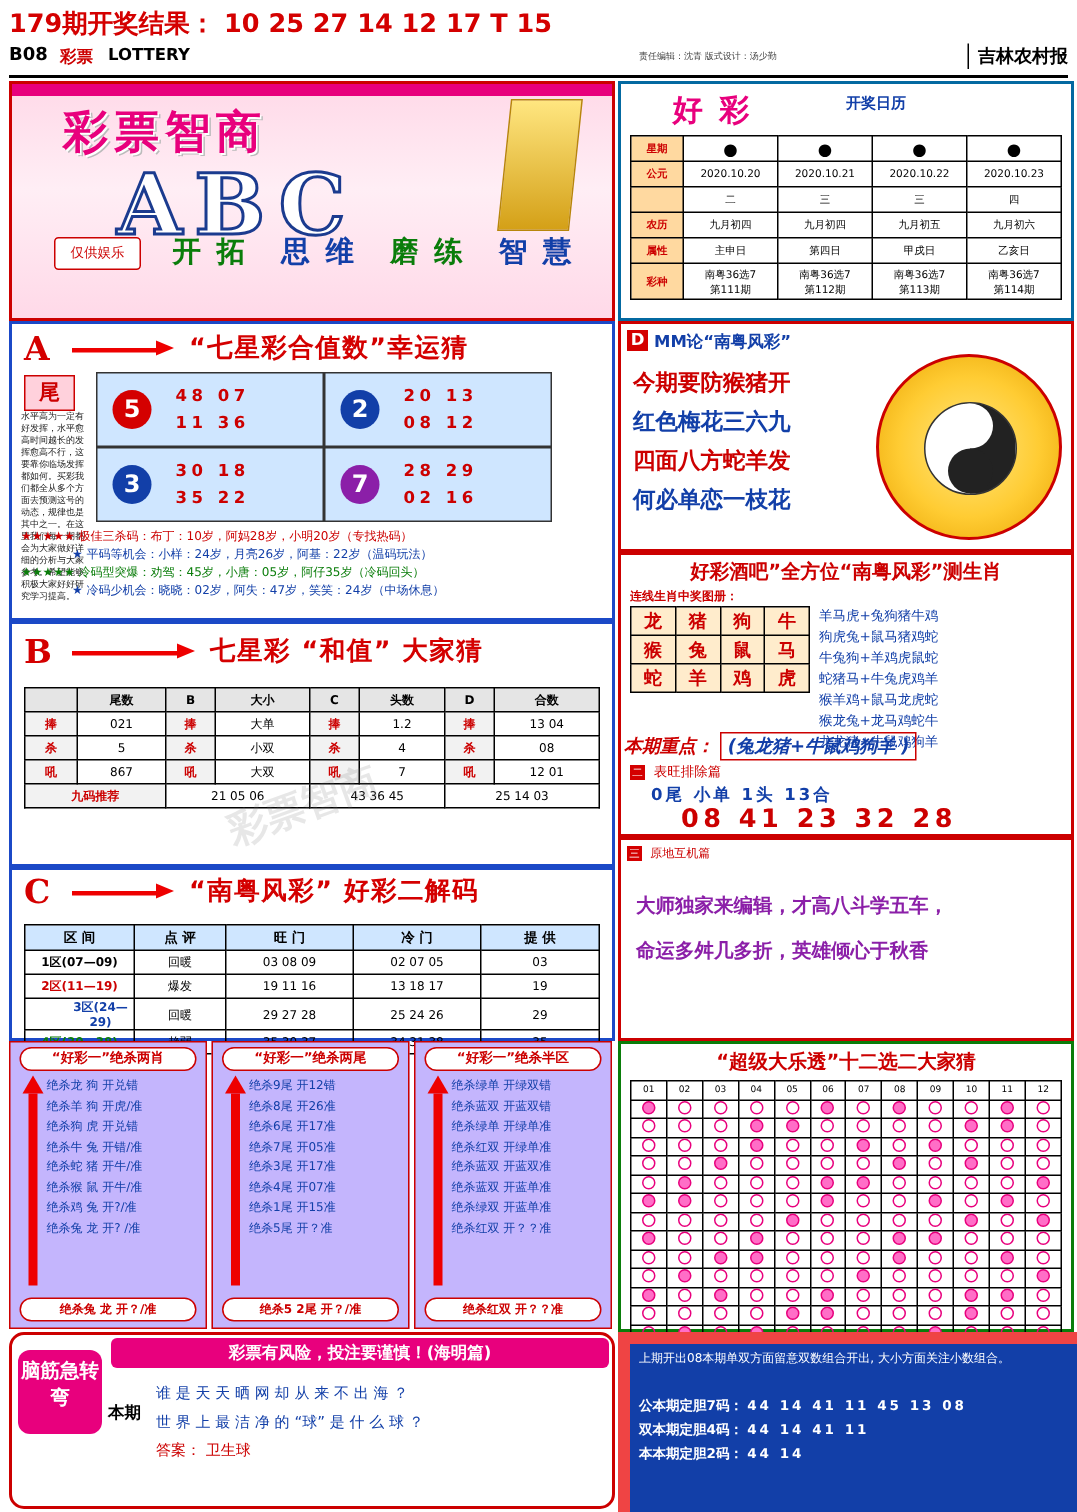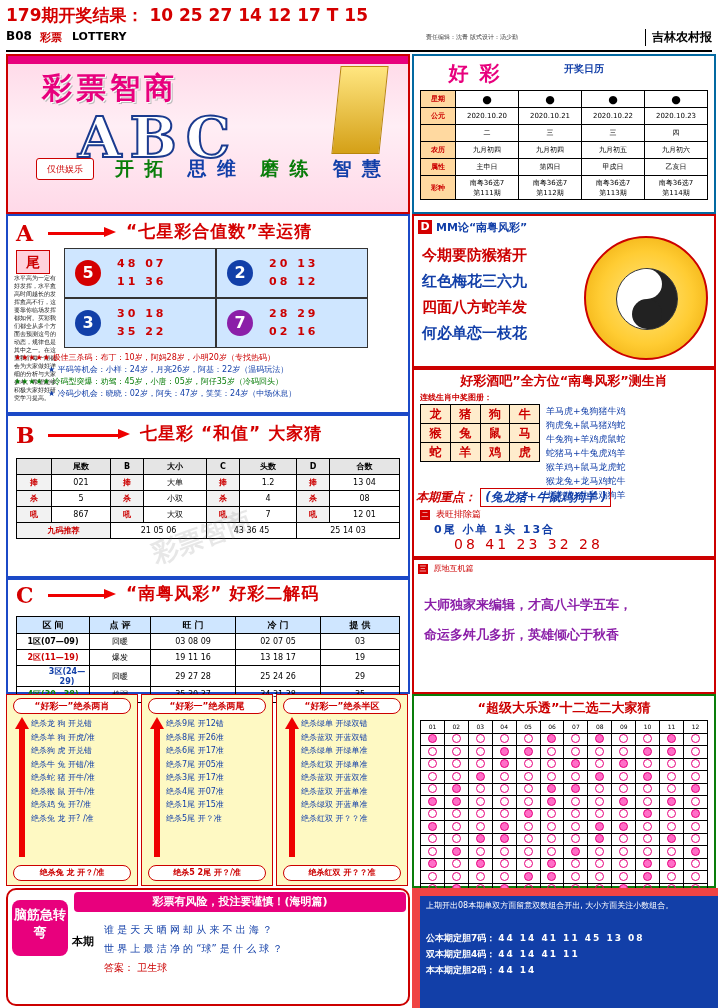--- a/index.html
+++ b/index.html
@@ -154,21 +154,21 @@
   .tblC td{height:15px;font-size:8px;}
   .tblC th{height:16px;font-size:9px;background:#cfe6ff;font-weight:bold;}
   .tblC .zone{font-weight:bold;}
   .tblC .z1{color:#000;}
   .tblC .z2{color:#c00;}
   .tblC .z3{color:#123fa8;padding-left:28px;}
   .tblC .z4{color:#0a7d0a;}
 
   
   .killbox{
-    position:absolute;top:694px;height:190px;border:1px solid #c00;background:#fef9c3;
+    position:absolute;top:694px;height:190px;border:1px solid #c00;background:#c4b5fd;
   }
   .killbox .cap{
     position:absolute;left:6px;top:3px;right:6px;height:14px;
     border:1px solid #c00;border-radius:8px;background:#fff;
     text-align:center;font-size:9px;font-weight:bold;color:#c00;line-height:14px;
   }
   .killbox .uparrow{
     position:absolute;left:8px;top:22px;width:0;height:0;
     border-left:7px solid transparent;border-right:7px solid transparent;
     border-bottom:12px solid #e00;
@@ -289,21 +289,21 @@
   }
   .zmark{
     display:inline-block;width:10px;height:10px;background:#d40000;color:#fff;
     font-size:7px;text-align:center;line-height:10px;margin-right:3px;
   }
   .znums{
     position:absolute;left:20px;top:152px;font-size:11px;color:#123fa8;font-weight:bold;
     letter-spacing:2px;
   }
   .znums2{
-    position:absolute;left:40px;top:166px;font-size:14px;color:#c00;font-weight:normal;
+    position:absolute;left:40px;top:166px;font-size:17px;color:#c00;font-weight:bold;
     letter-spacing:3px;
   }
 
   
   .mbox{
     position:absolute;left:412px;top:558px;width:300px;height:132px;
     border:2px solid #c00;background:#fff;
   }
   .mbox .mh{
     position:absolute;left:4px;top:3px;font-size:8px;color:#c00;

